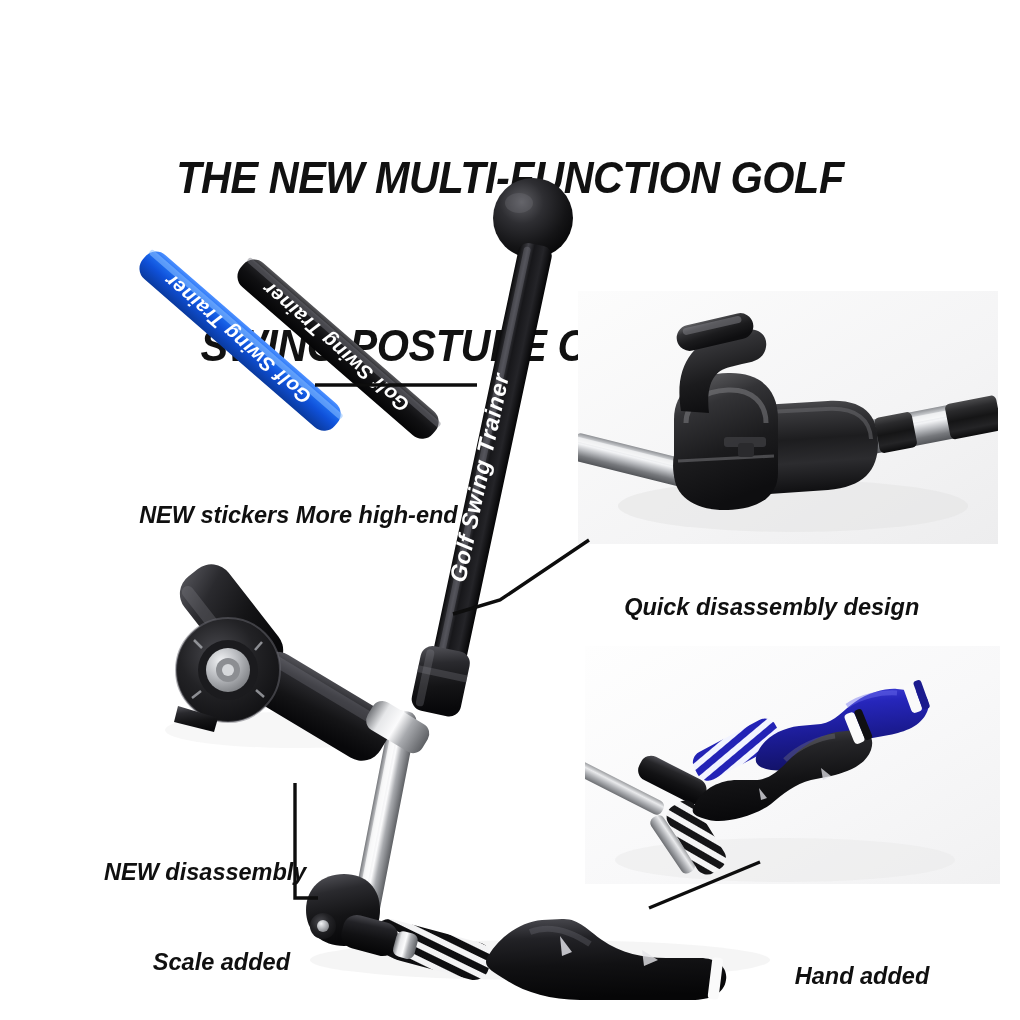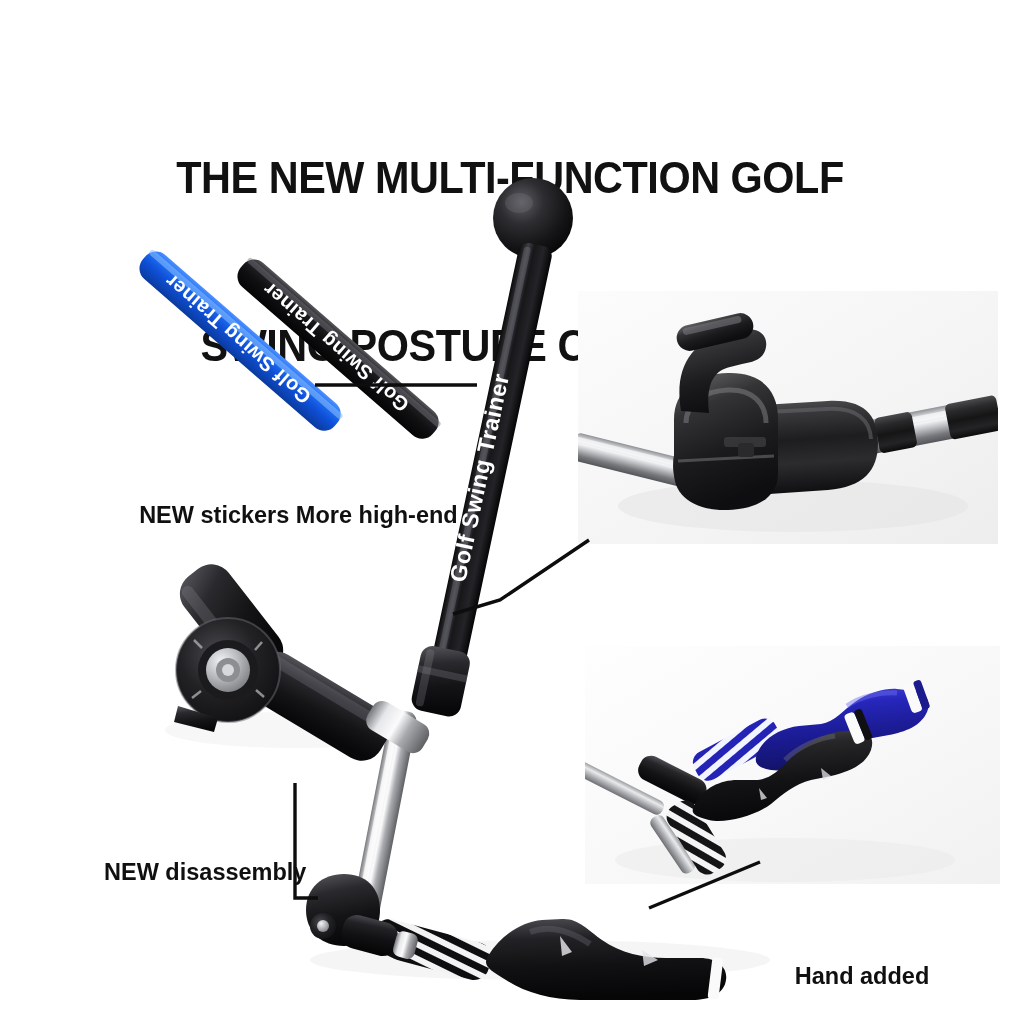--- a/index.html
+++ b/index.html
@@ -1,21 +1,21 @@
 <!DOCTYPE html>
 <html><head>
 <meta charset="utf-8">
 <style>
   html,body{margin:0;padding:0;}
   body{
     width:1020px;height:1020px;background:#ffffff;
     font-family:"Liberation Sans","DejaVu Sans",sans-serif;
     overflow:hidden;position:relative;
   }
-  .stage{position:absolute;inset:0;width:1020px;height:1020px;}
+  .stage{position:absolute;inset:0;width:1020px;height:1020px;font-style:italic;}
 
   
   .title{
     position:absolute;left:0;top:38px;width:1020px;
     text-align:center;color:#111111;
     font-weight:bold;font-size:45px;line-height:56px;
     letter-spacing:-0.5px;
     transform:scaleX(0.92);transform-origin:center top;
     white-space:pre;
   }
@@ -396,23 +396,27 @@
 
     <polyline points="295,783 295,898 318,898" fill="none" stroke="#0d0d0d" stroke-width="3.4" stroke-linejoin="miter"></polyline>
 
     <line x1="649" y1="908" x2="760" y2="862" stroke="#0d0d0d" stroke-width="3.4"></line>
   </svg>
 
   <div class="cap" id="cap-stickers">
     <span>NEW stickers More high-end</span>
   </div>
 
+  <div class="cap" id="cap-quick">
+    <span>Quick disassembly design</span>
+  </div>
 
   <div class="cap" id="cap-scale">
     <div>NEW disassembly</div>
+    <div>Scale added</div>
   </div>
 
   <div class="cap" id="cap-grip">
     <div>Hand added</div>
     
   </div>
 
 </div>
 
 </body></html>

